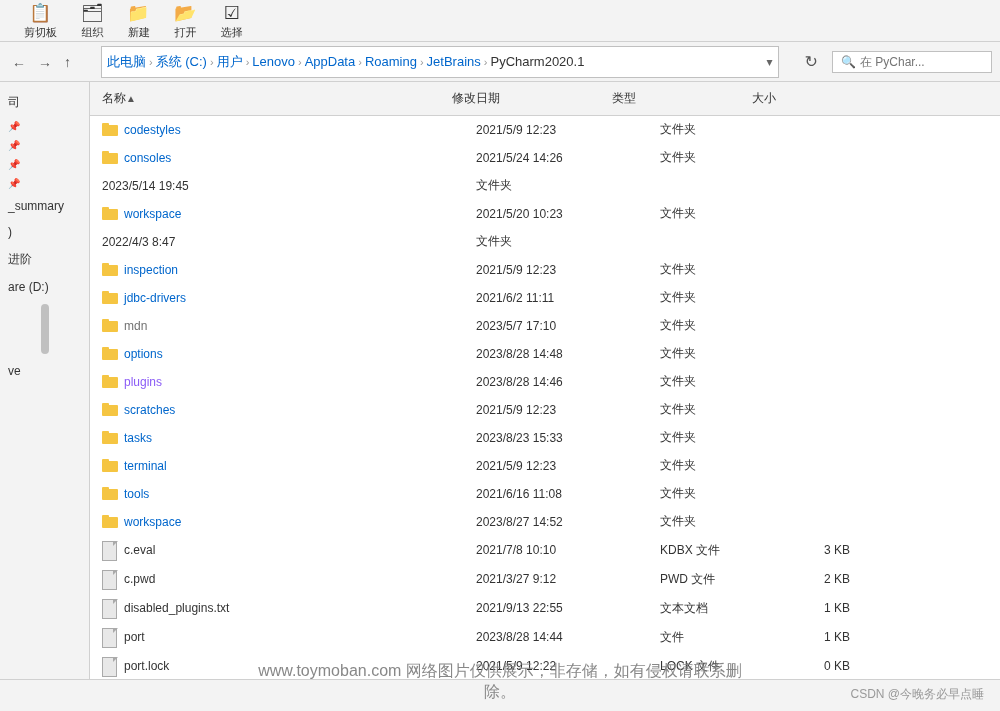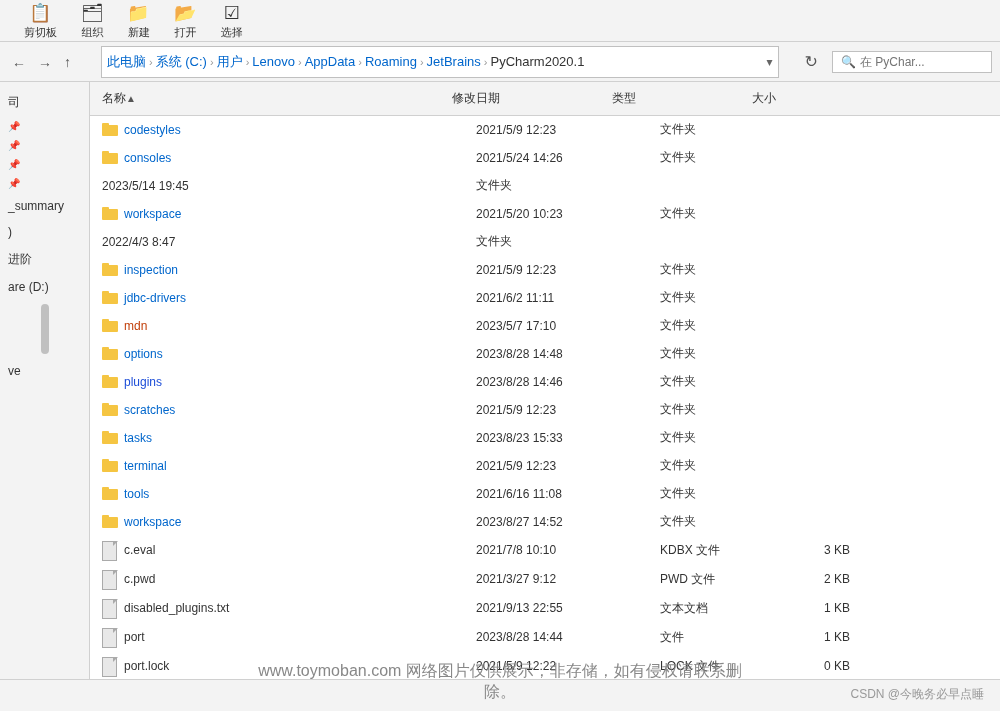--- a/index.html
+++ b/index.html
@@ -456,21 +456,21 @@
     <div class="file-cell">
       <span>文件夹</span>
     </div>
     <div class="file-cell">
       <span></span>
     </div>
   </div>
         <div class="file-row">
     <div class="file-cell">
       <span class="folder-icon"></span>
-      <span style="color:#c2410c">mdn</span>
+      <span style="color:#737373">mdn</span>
     </div>
     <div class="file-cell">
       <span>2023/5/7 17:10</span>
     </div>
     <div class="file-cell">
       <span>文件夹</span>
     </div>
     <div class="file-cell">
       <span></span>
     </div>
@@ -486,21 +486,21 @@
     <div class="file-cell">
       <span>文件夹</span>
     </div>
     <div class="file-cell">
       <span></span>
     </div>
   </div>
         <div class="file-row">
     <div class="file-cell">
       <span class="folder-icon"></span>
-      <span style="color:#1d4ed8">plugins</span>
+      <span style="color:#8b5cf6">plugins</span>
     </div>
     <div class="file-cell">
       <span>2023/8/28 14:46</span>
     </div>
     <div class="file-cell">
       <span>文件夹</span>
     </div>
     <div class="file-cell">
       <span></span>
     </div>

